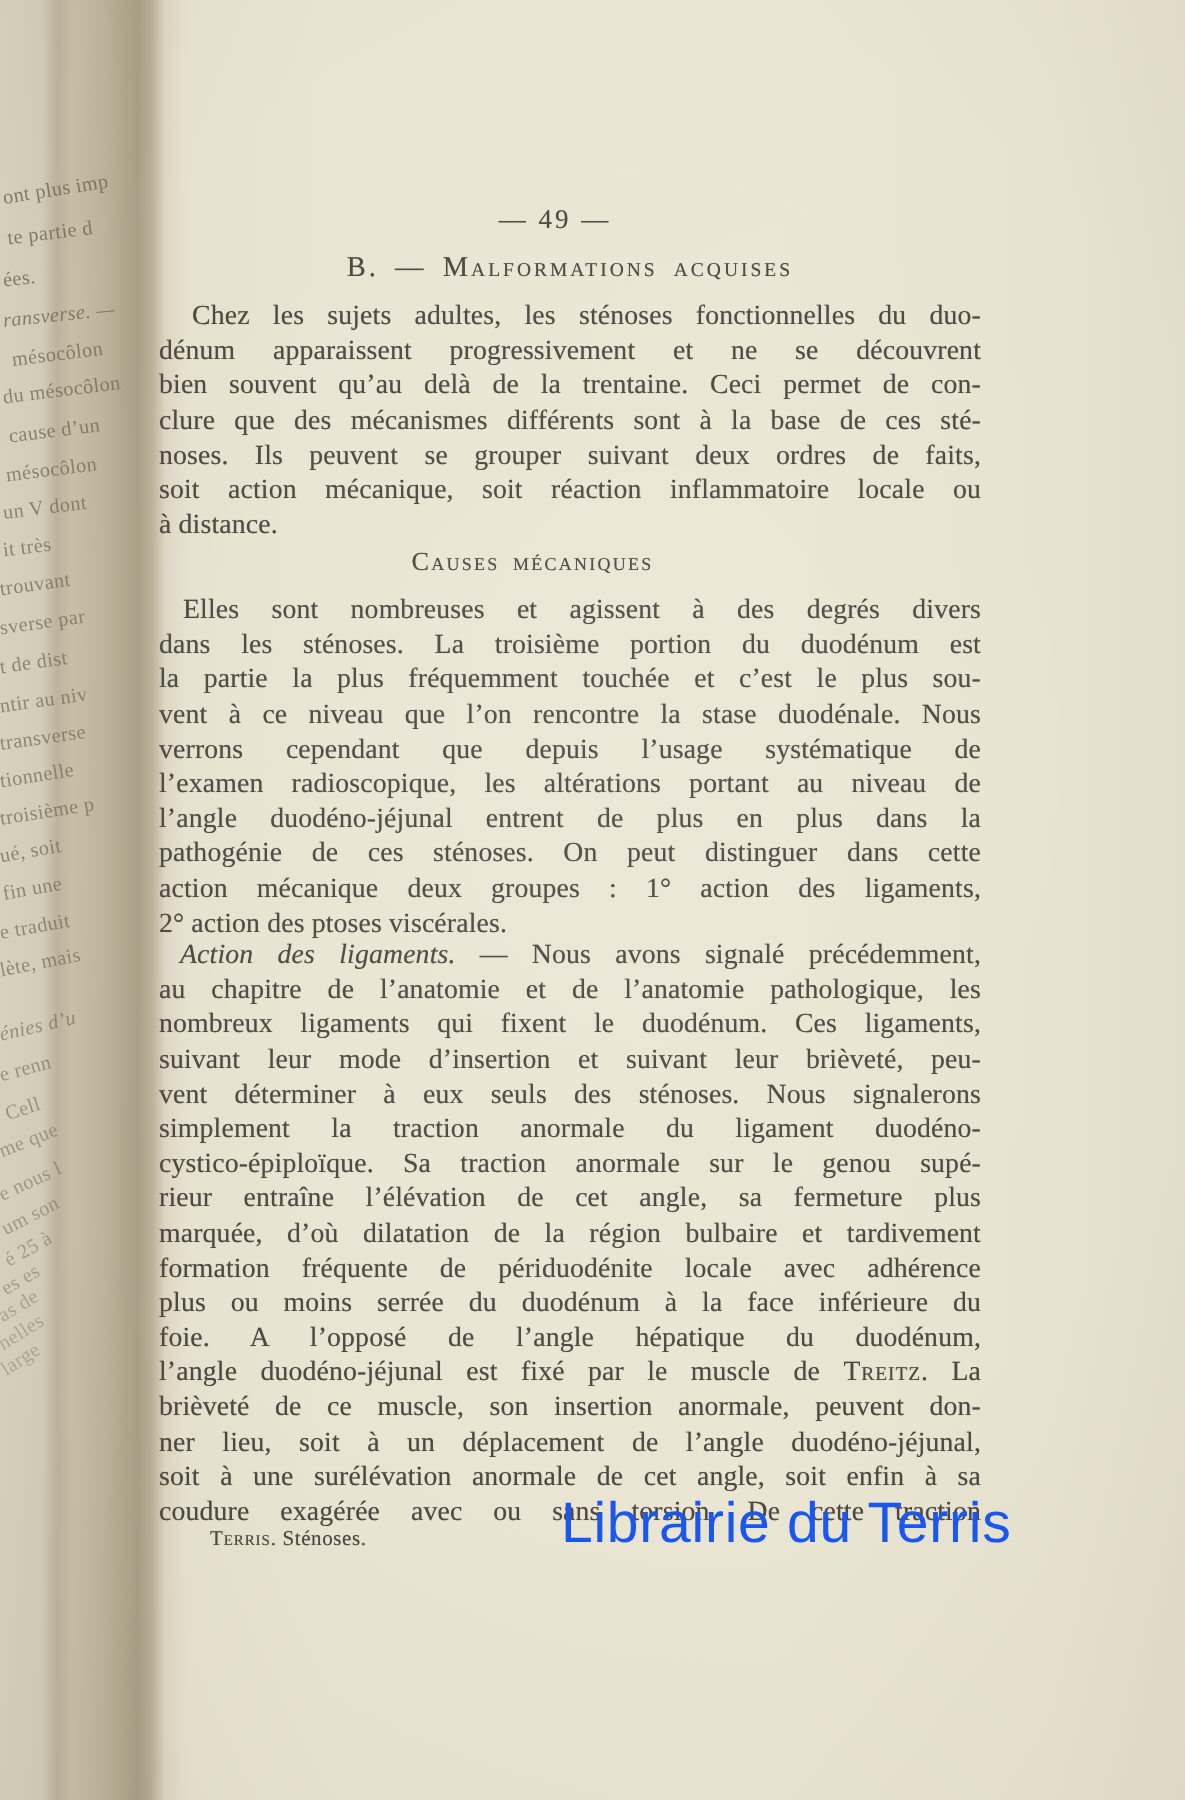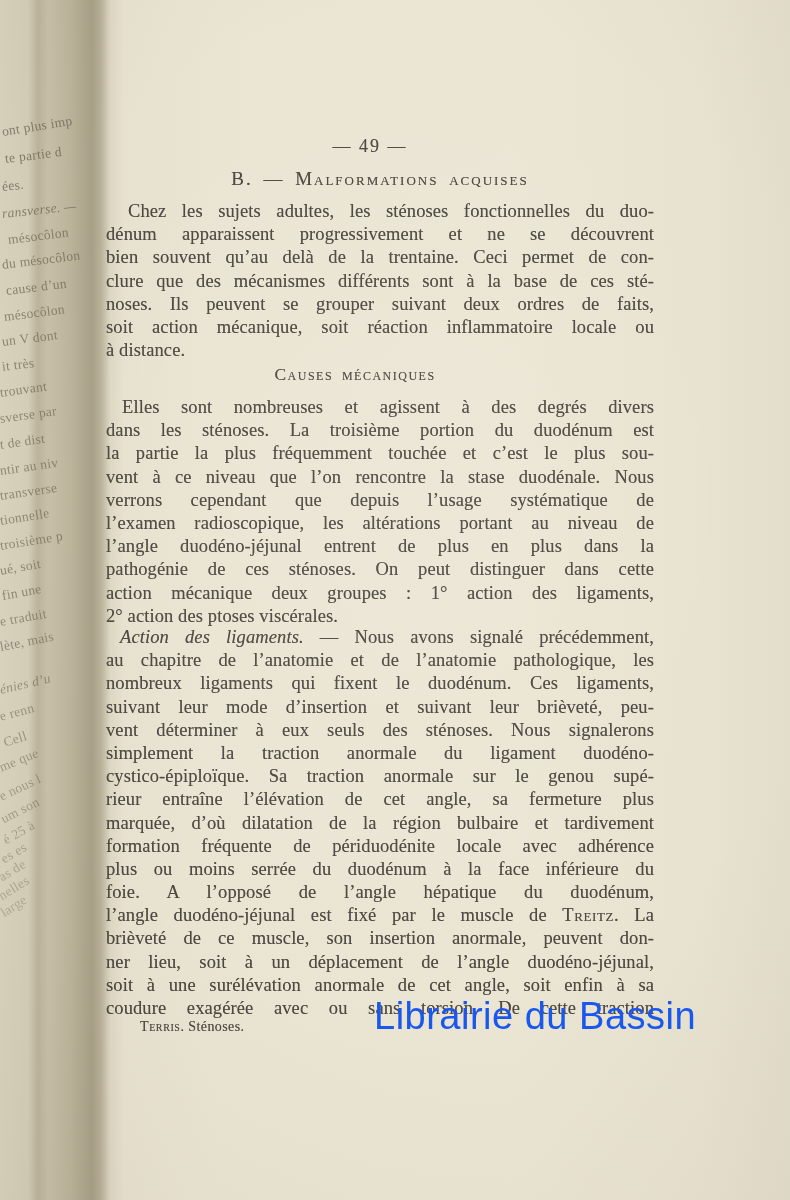--- a/index.html
+++ b/index.html
@@ -117,16 +117,16 @@
         <div class="line"><span>plus ou moins serrée du duodénum à la face inférieure du</span></div>
         <div class="line"><span>foie. A l’opposé de l’angle hépatique du duodénum,</span></div>
         <div class="line"><span>l’angle duodéno-jéjunal est fixé par le muscle de </span><span class="smallcaps">Treitz</span><span>. La</span></div>
         <div class="line"><span>brièveté de ce muscle, son insertion anormale, peuvent don-</span></div>
         <div class="line"><span>ner lieu, soit à un déplacement de l’angle duodéno-jéjunal,</span></div>
         <div class="line"><span>soit à une surélévation anormale de cet angle, soit enfin à sa</span></div>
         <div class="line"><span>coudure exagérée avec ou sans torsion. De cette traction</span></div>
       </div>
     </div>
 
-  <div class="watermark" style="color: rgb(26, 87, 239);">Librairie du Bassin</div>
+  <div class="watermark" style="color: rgb(26, 87, 239);">Librairie du Terris</div>
 
   <div class="vignette"></div>
 </div>
 
 </body></html>

